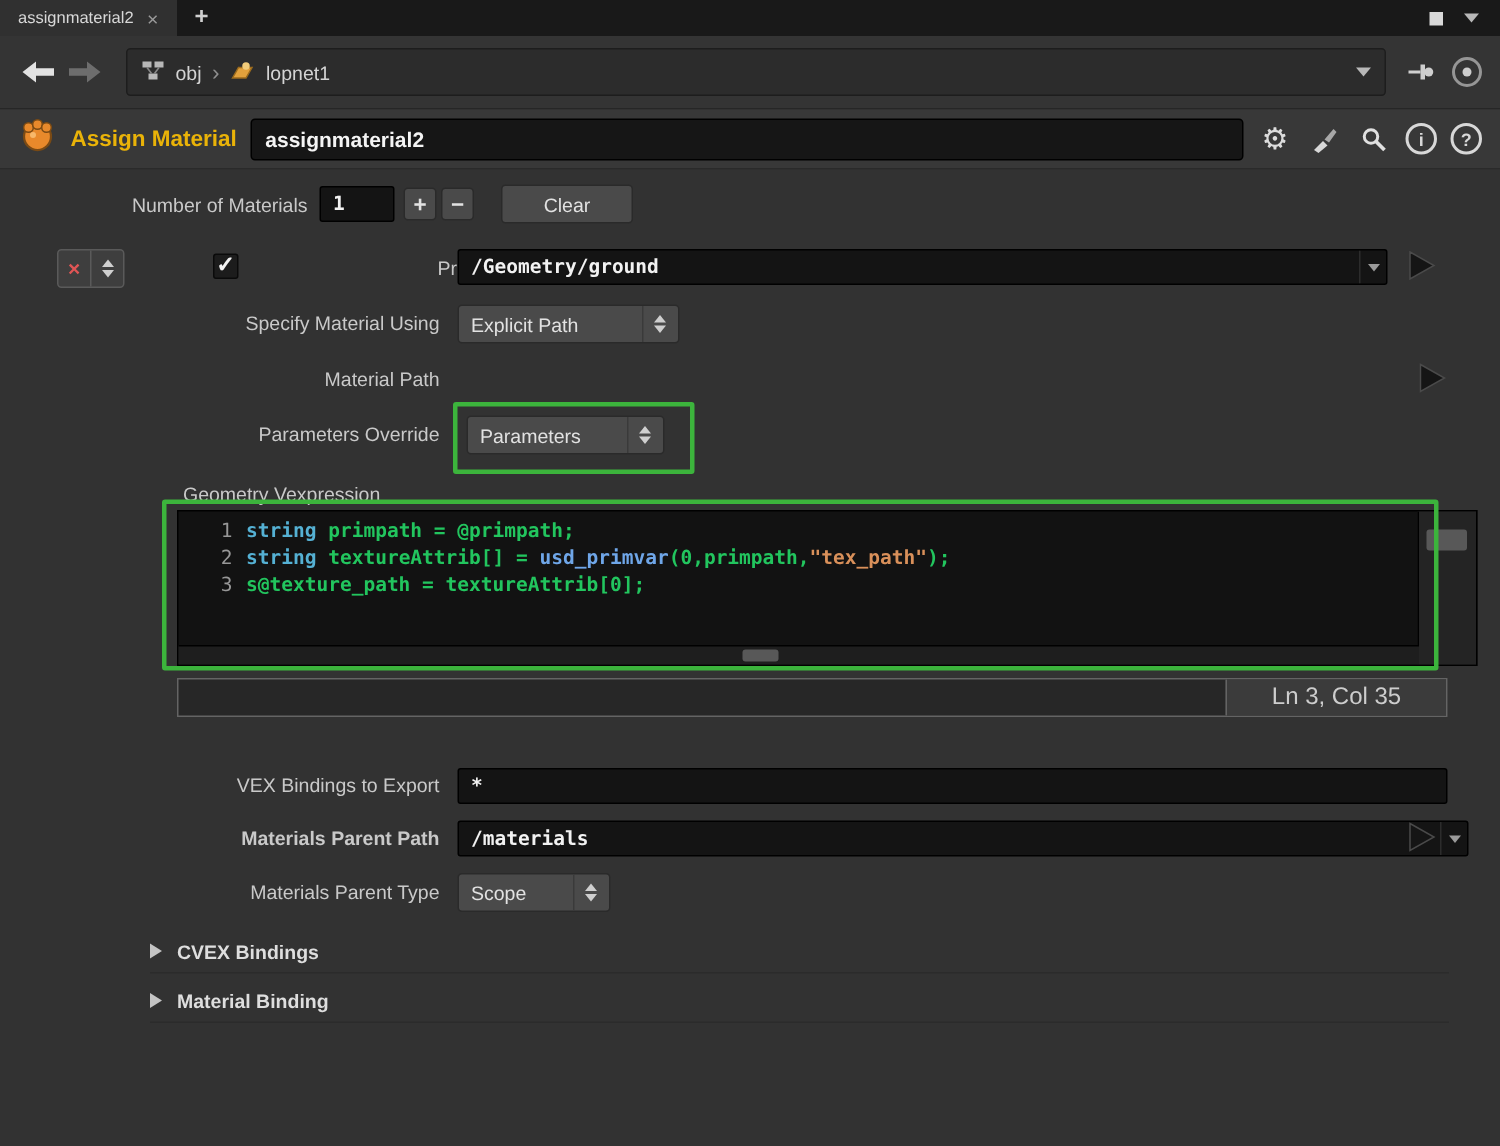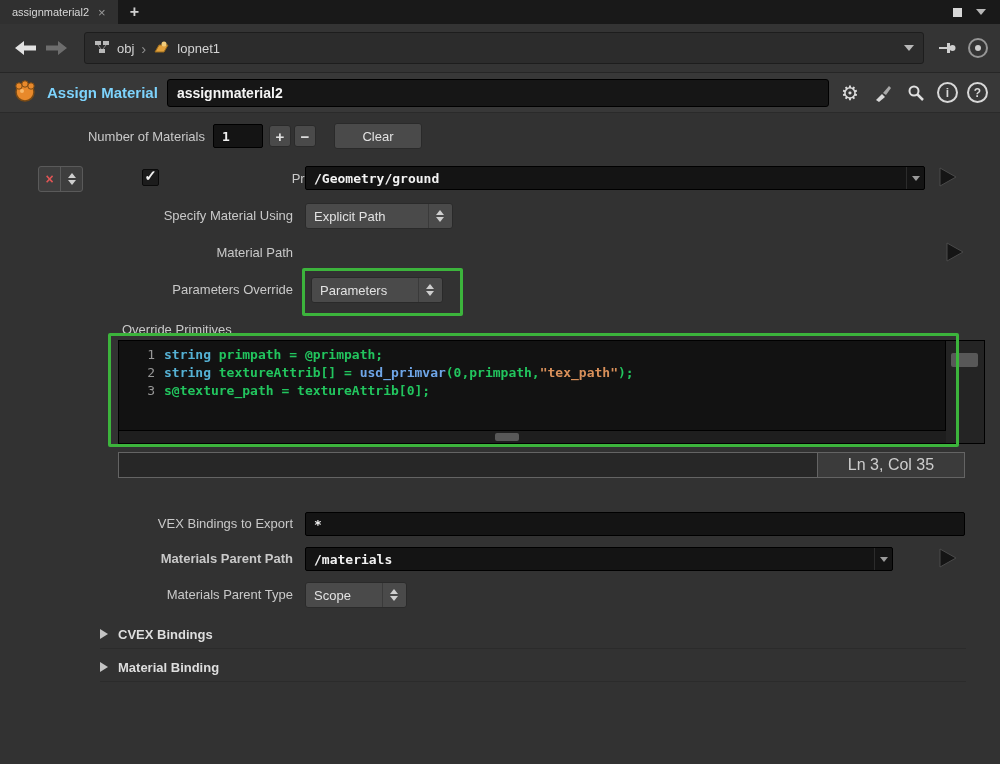--- a/index.html
+++ b/index.html
@@ -24,21 +24,21 @@
   .bc-sep{color:#8f8f8f;font-size:15px;line-height:1;}
   .bc-spacer{flex:1;}
   .pin-icon{position:absolute;right:44px;top:16px;}
   .target-icon{position:absolute;right:12px;top:14px;width:16px;height:16px;border:2px solid #969696;border-radius:50%;
                display:flex;align-items:center;justify-content:center;}
   .target-dot{width:6px;height:6px;border-radius:50%;background:#cdcdcd;}
 
   
   .nodebar{position:absolute;top:73px;left:0;right:0;height:40px;display:flex;align-items:center;gap:9px;
            padding:0 12px;background:#383838;border-bottom:1px solid #2a2a2a;box-sizing:border-box;}
-  .node-type{font-size:15px;font-weight:bold;color:#7dd3fc;white-space:nowrap;}
+  .node-type{font-size:15px;font-weight:bold;color:#eab308;white-space:nowrap;}
   .name-field{flex:1;height:26px;line-height:26px;background:#161616;border:1px solid #000;border-radius:3px;
               color:#f4f4f4;font-weight:bold;font-size:14px;padding:0 9px;}
   .hdr-icon{width:24px;display:flex;align-items:center;justify-content:center;color:#dcdcdc;font-size:20px;}
   .circle-icon{width:17px;height:17px;border:2px solid #d8d8d8;border-radius:50%;display:flex;align-items:center;
                justify-content:center;font-size:12px;font-weight:bold;color:#d8d8d8;}
 
   
   .plabel{position:absolute;color:#c9c9c9;font-size:13px;text-align:right;}
   .pfield{position:absolute;height:24px;background:#141414;border:1px solid #000;border-radius:2px;color:#f2f2f2;
           font-family:"DejaVu Sans Mono",monospace;font-weight:bold;font-size:13px;line-height:23px;padding:0 8px;
@@ -102,21 +102,21 @@
 
   .statusbar{position:absolute;left:118px;top:452px;width:847px;height:26px;background:#272727;border:1px solid #646464;
              box-sizing:border-box;}
   .status-box{position:absolute;right:0;top:0;bottom:0;width:146px;background:#3b3b3b;border-left:1px solid #646464;
               display:flex;align-items:center;justify-content:center;color:#cdcdcd;font-size:16px;}
 
   .lbl-vexb{top:516px;left:60px;width:233px;}
   .fld-vexb{left:305px;top:512px;width:660px;}
 
   .lbl-ppath{top:551px;left:60px;width:233px;font-weight:bold;}
-  .fld-ppath{left:305px;top:547px;width:588px;padding-right:22px;}
+  .fld-ppath{left:305px;top:547px;width:674px;padding-right:22px;}
   .arrow-ppath{left:938px;top:548px;}
 
   .lbl-ptype{top:587px;left:60px;width:233px;}
   .btn-ptype{left:305px;top:582px;width:102px;height:26px;}
 
   .section{position:absolute;left:100px;right:34px;height:28px;display:flex;align-items:center;gap:10px;
            border-bottom:1px solid #2b2b2b;}
   .sec-cvex{top:620px;} .sec-matbind{top:653px;}
   .tri-right{width:0;height:0;border-left:8px solid #c4c4c4;border-top:5px solid transparent;border-bottom:5px solid transparent;}
   .section-label{font-size:13px;font-weight:bold;color:#dedede;}
@@ -262,21 +262,21 @@
   <span class="plabel lbl-ovr">Parameters Override</span>
   <div class="pbtn menu-btn btn-ovr">
     <span class="mlabel">Parameters</span>
     <span class="updn">
         <span class="tri-up"></span>
         <span class="tri-dn"></span>
       </span>
   </div>
   <div class="hl-box"></div>
 
-  <span class="plabel lbl-vex">Override Primitives</span>
+  <span class="plabel lbl-vex">Geometry Vexpression</span>
   <div class="editor">
     <div class="code-area">
         <div class="code-line"><span class="line-num">1</span><span class="tok-kw">string</span><span class="tok-pl"> primpath = @primpath;</span></div>
         <div class="code-line"><span class="line-num">2</span><span class="tok-kw">string</span><span class="tok-pl"> textureAttrib[] = </span><span class="tok-fn">usd_primvar</span><span class="tok-pl">(0,primpath,</span><span class="tok-str">"tex_path"</span><span class="tok-pl">);</span></div>
         <div class="code-line"><span class="line-num">3</span><span class="tok-pl">s@texture_path = textureAttrib[0];</span></div>
       </div>
     <div class="vscroll">
         <div class="vthumb"></div>
       </div>
     <div class="hscroll">

